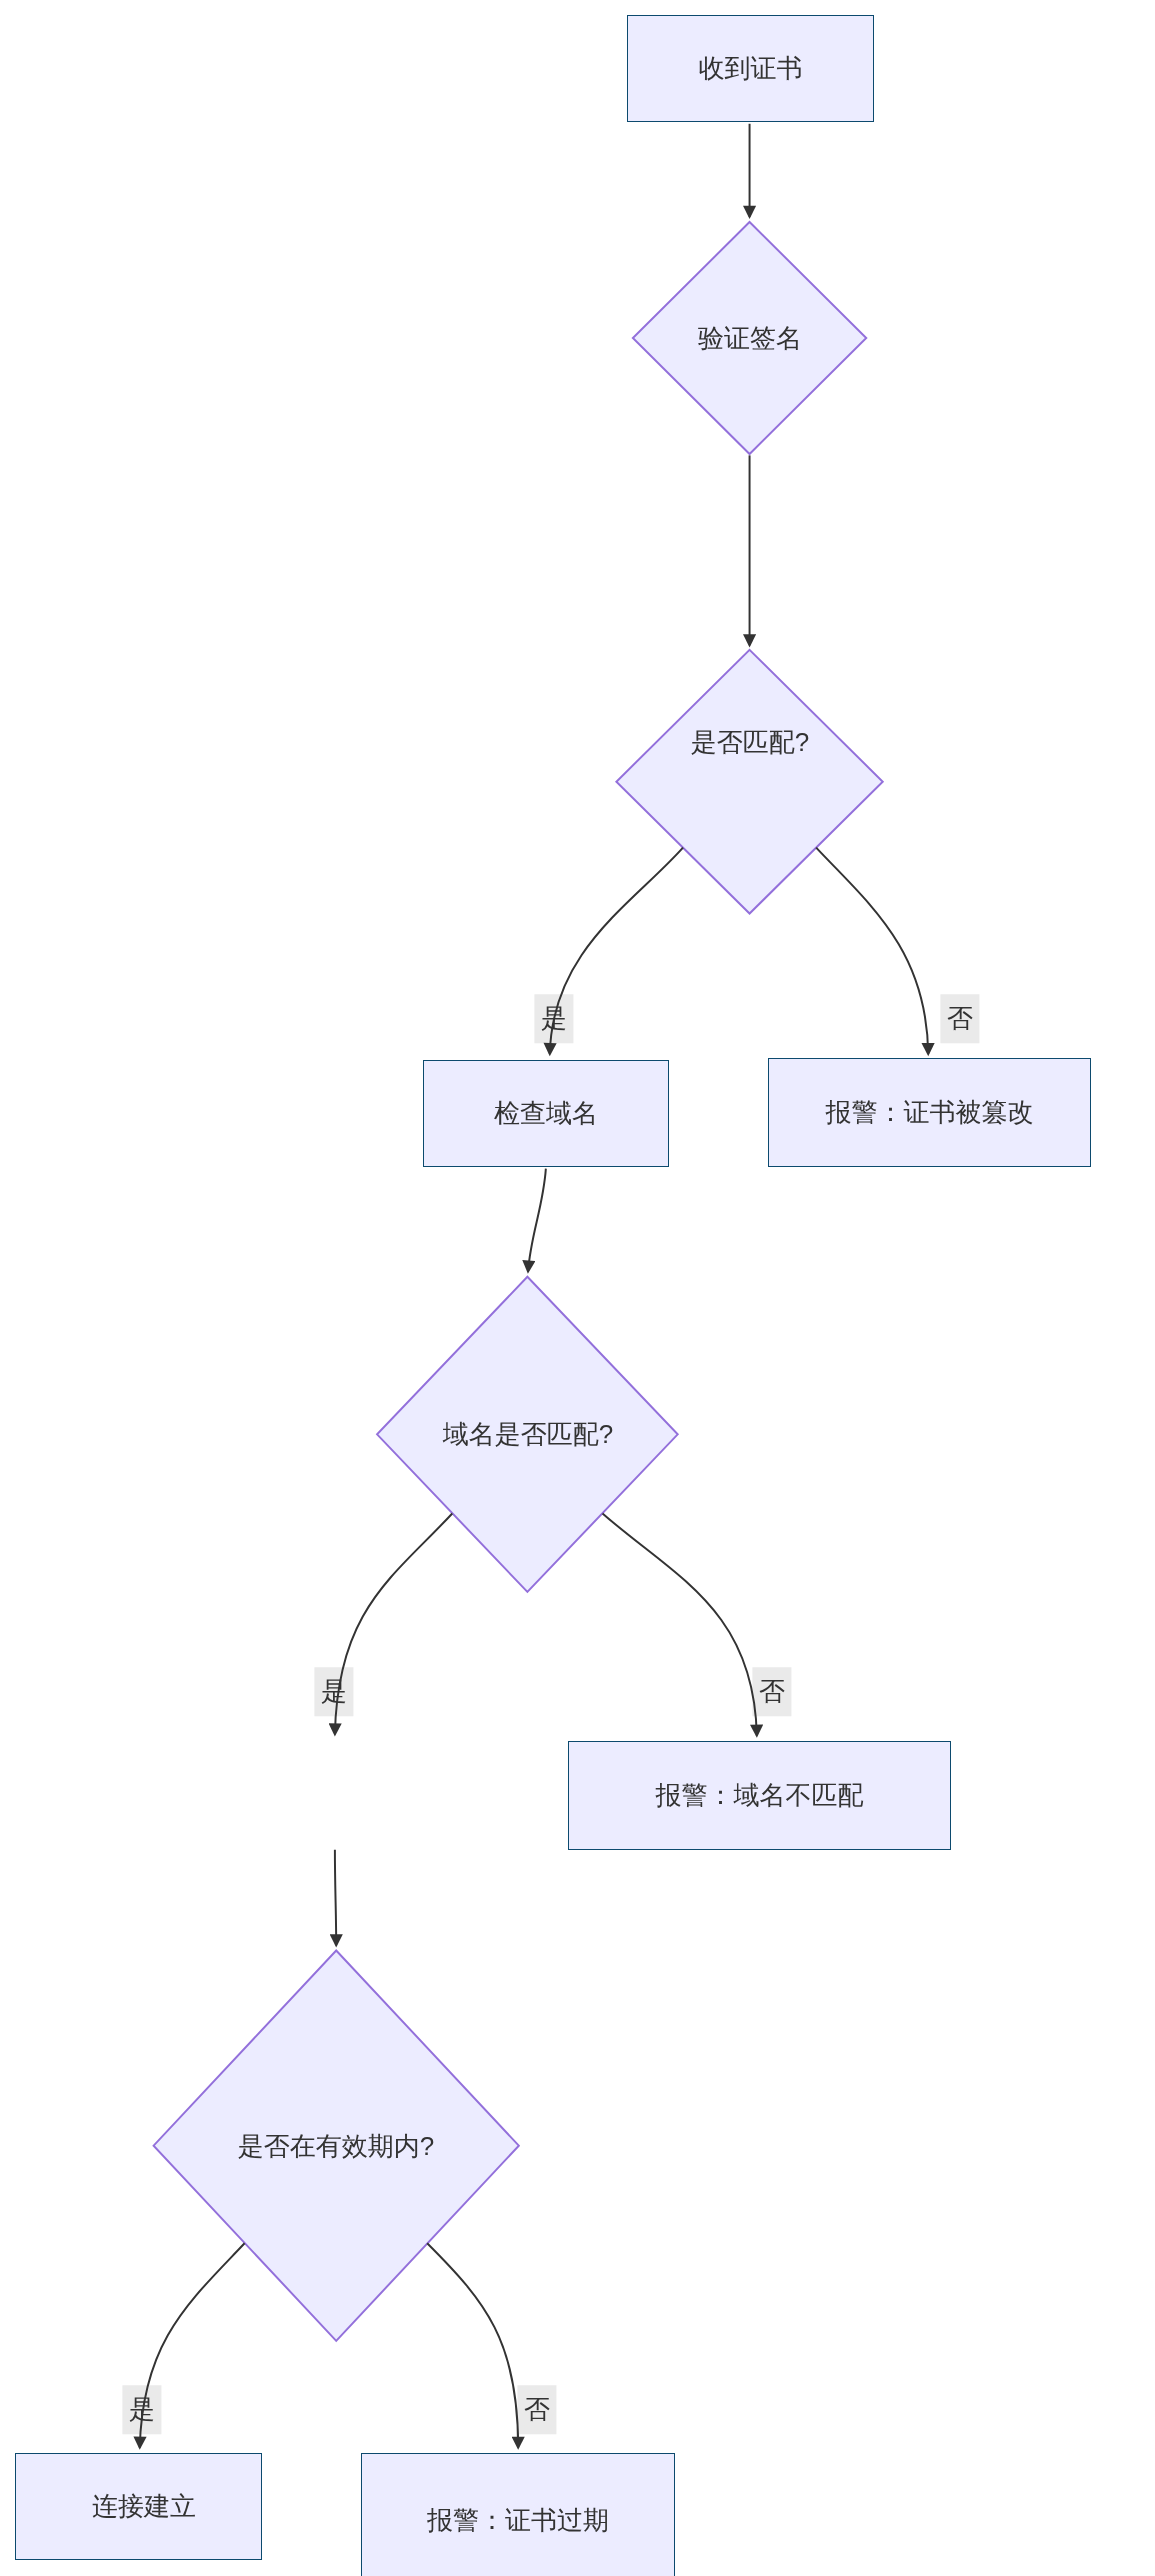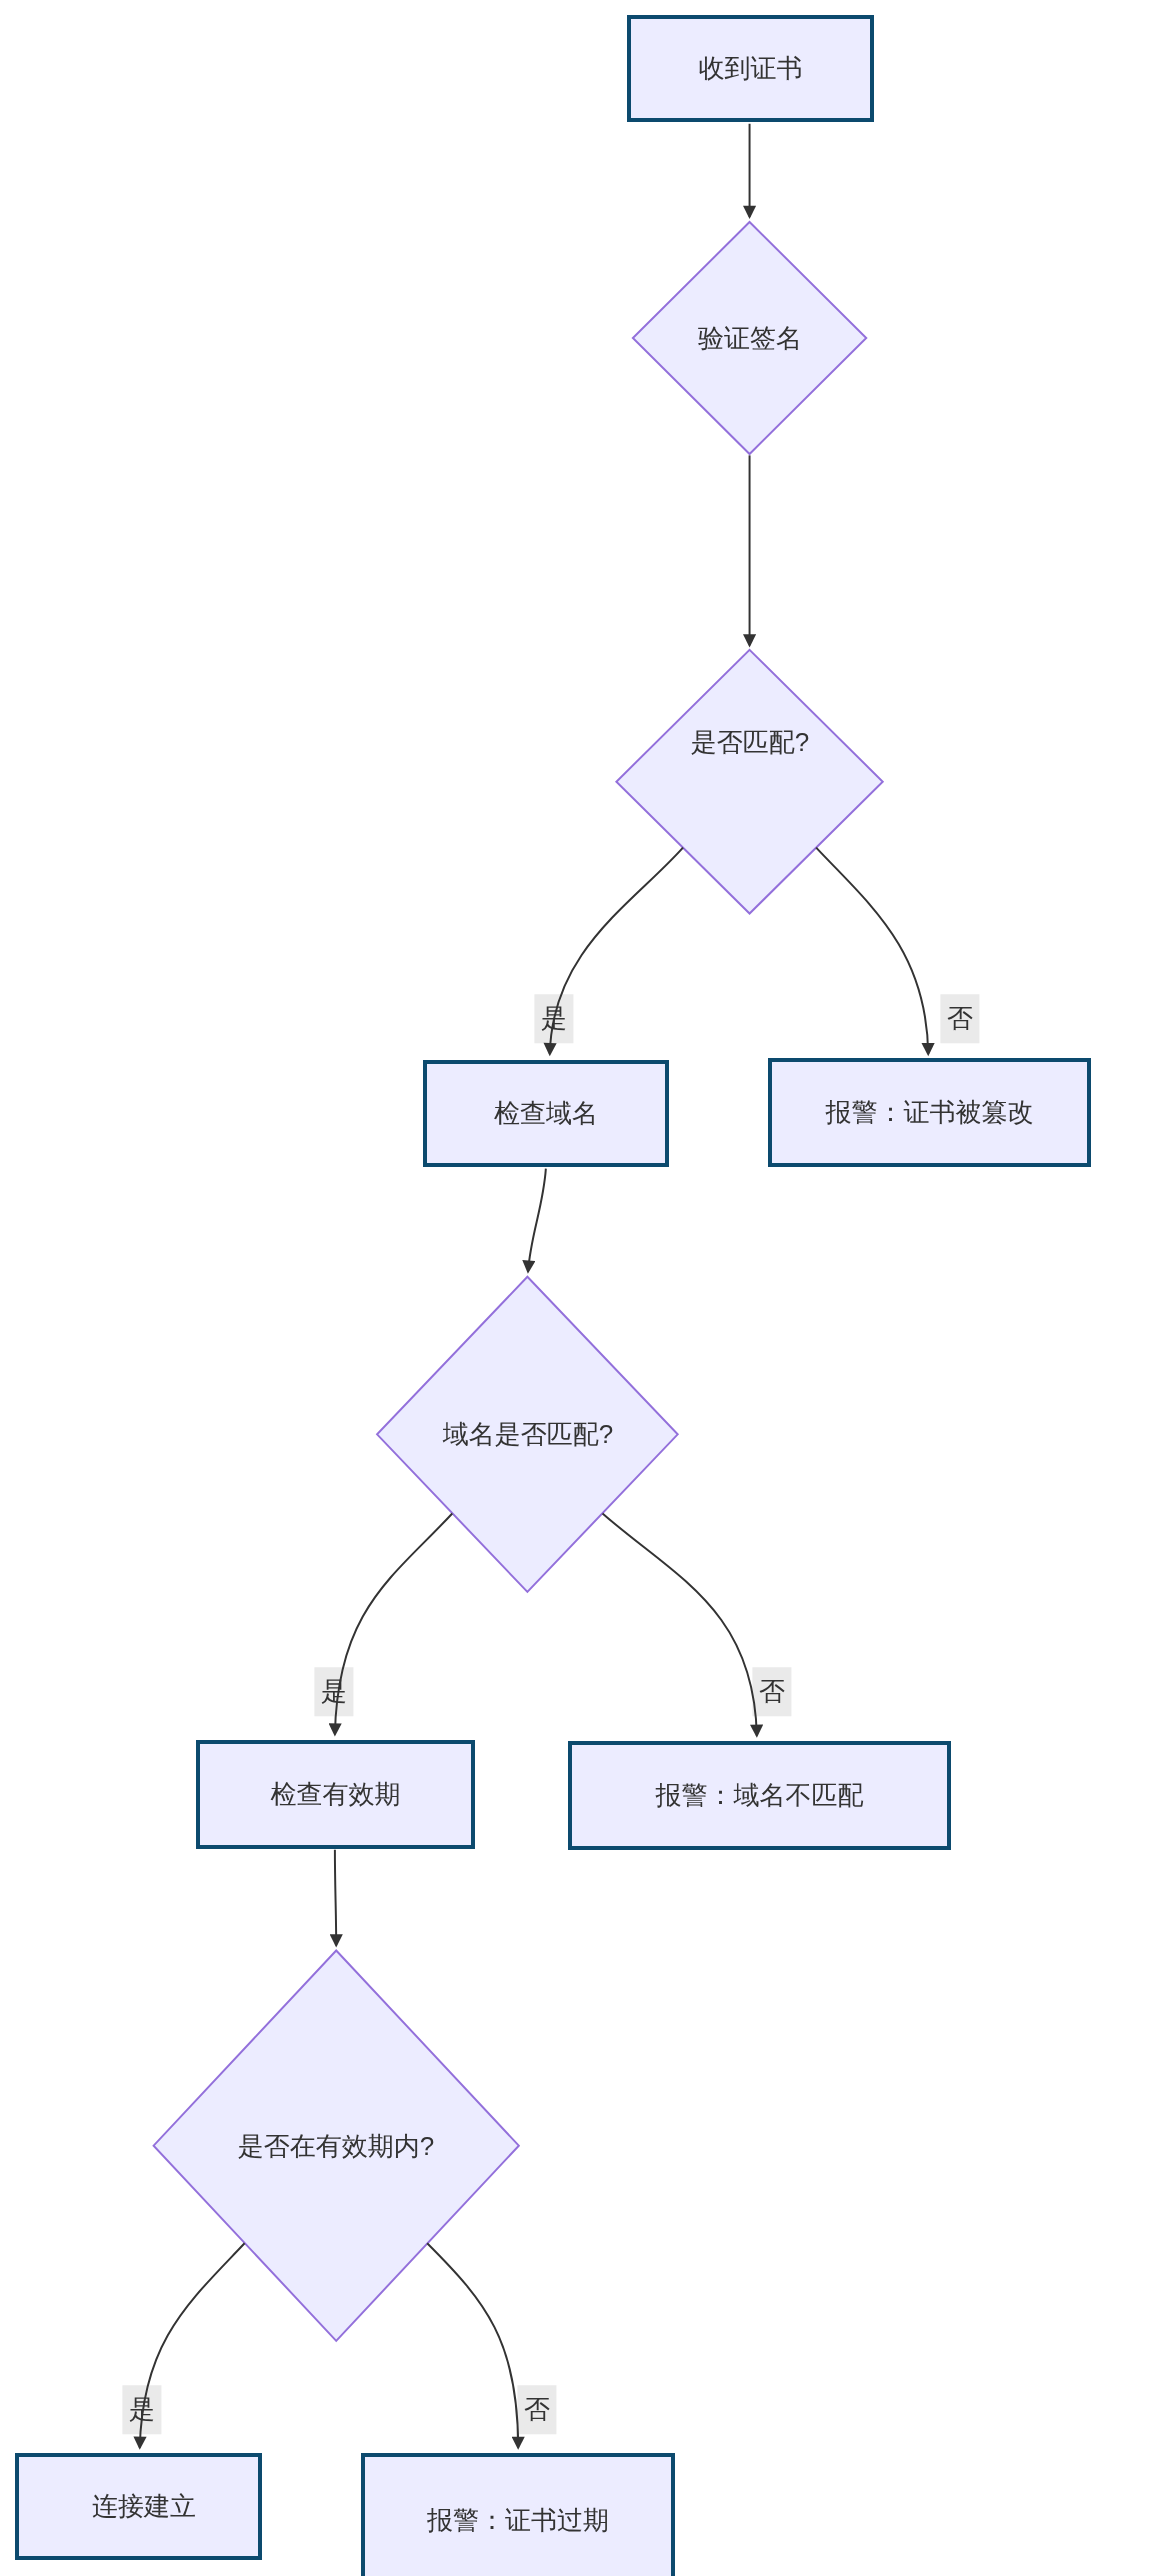--- a/index.html
+++ b/index.html
@@ -15,21 +15,21 @@
   .layer {
     position: absolute;
     left: 0; top: 0;
     width: 1155px; height: 2576px;
     pointer-events: none;
   }
   .node-rect {
     position: absolute;
     box-sizing: border-box;
     background: #ECECFF;
-    border: 4px solid #0c4a6e;
+    border: 1px solid #0c4a6e;
     display: flex;
     align-items: center;
     justify-content: center;
     font-size: 26px;
     text-align: center;
     z-index: 2;
   }
   .diamond-text {
     position: absolute;
     transform: translate(-50%, -50%);
@@ -68,23 +68,20 @@
   </div>
 
   <div class="node-rect" style="left:423px; top:1060px; width:246px; height:107px;">
     <span>检查域名</span>
   </div>
 
   <div class="node-rect" style="left:768px; top:1058px; width:323px; height:109px;">
     <span>报警：证书被篡改</span>
   </div>
 
-  <div class="node-rect" style="left:196px; top:1740px; width:279px; height:109px;">
-    <span>检查有效期</span>
-  </div>
 
   <div class="node-rect" style="left:568px; top:1741px; width:383px; height:109px;">
     <span>报警：域名不匹配</span>
   </div>
 
   <div class="node-rect" style="left:15px; top:2453px; width:247px; height:107px;padding-left:11px;">
     <span>连接建立</span>
   </div>
 
   <div class="node-rect" style="left:361px; top:2453px; width:314px; height:135px;">

